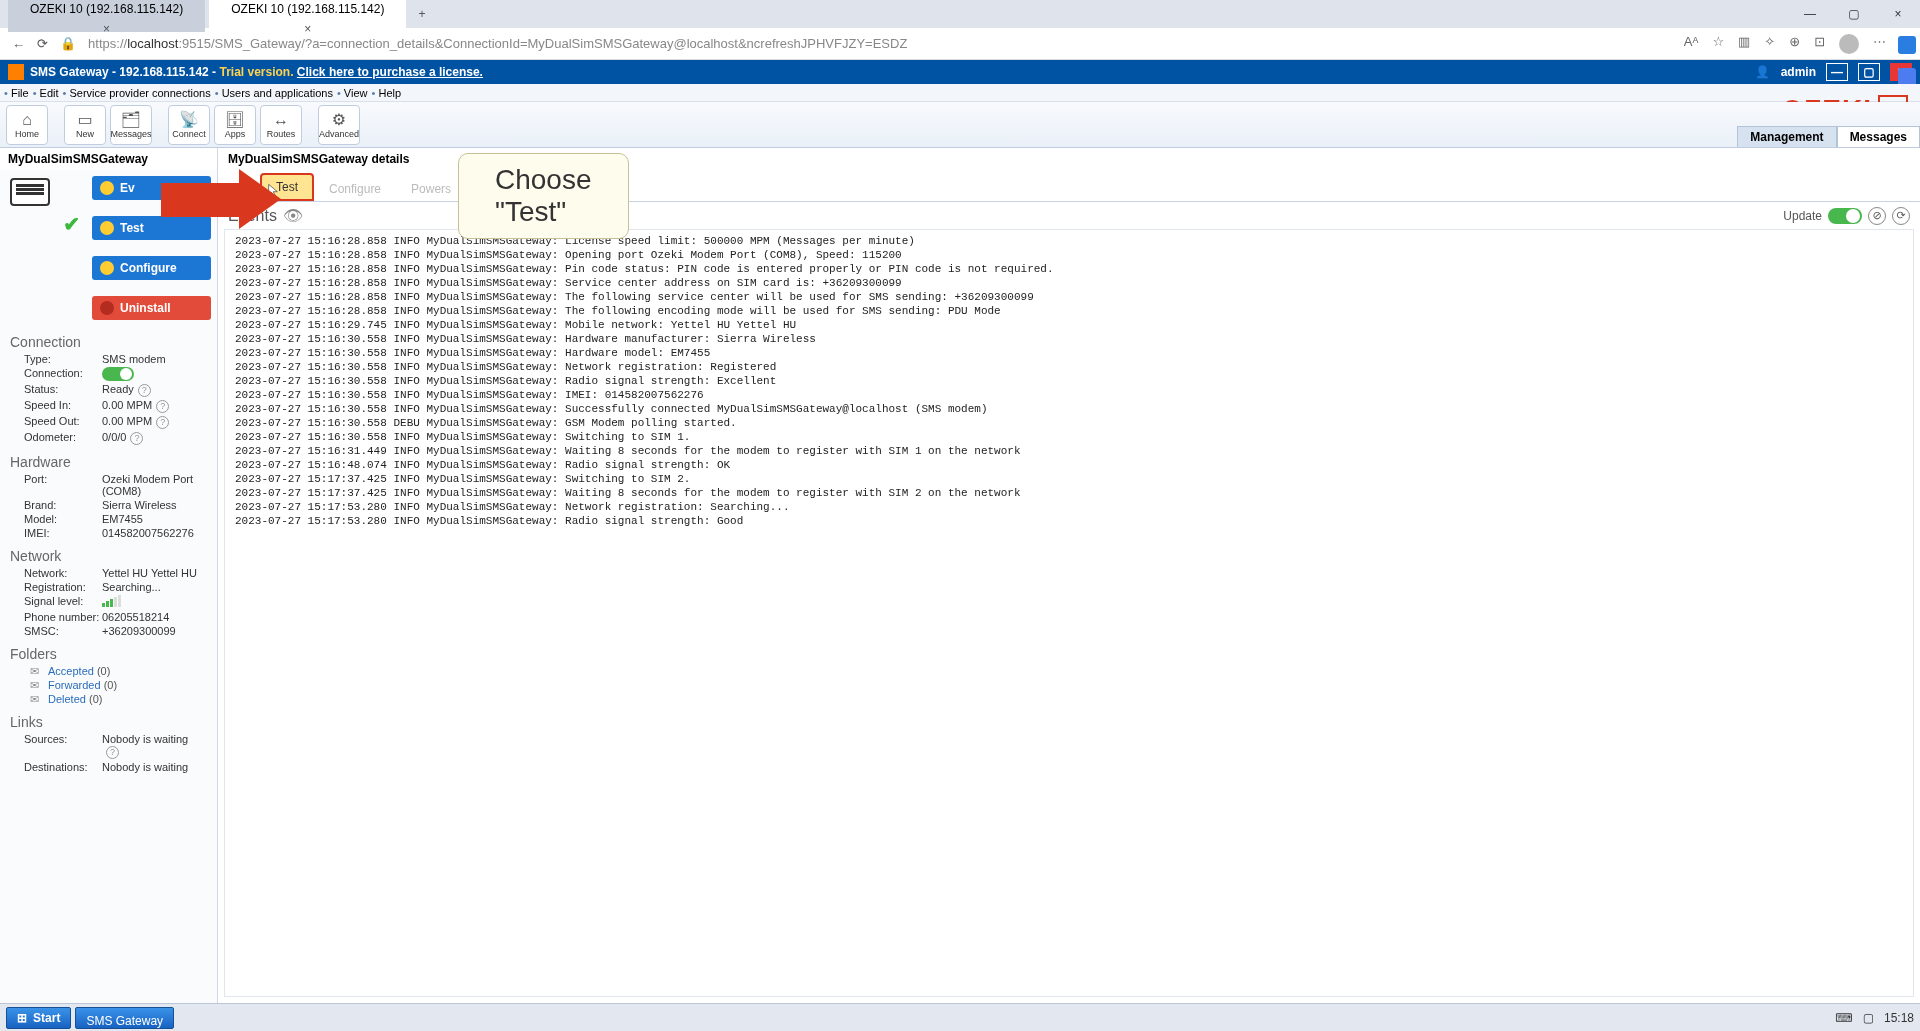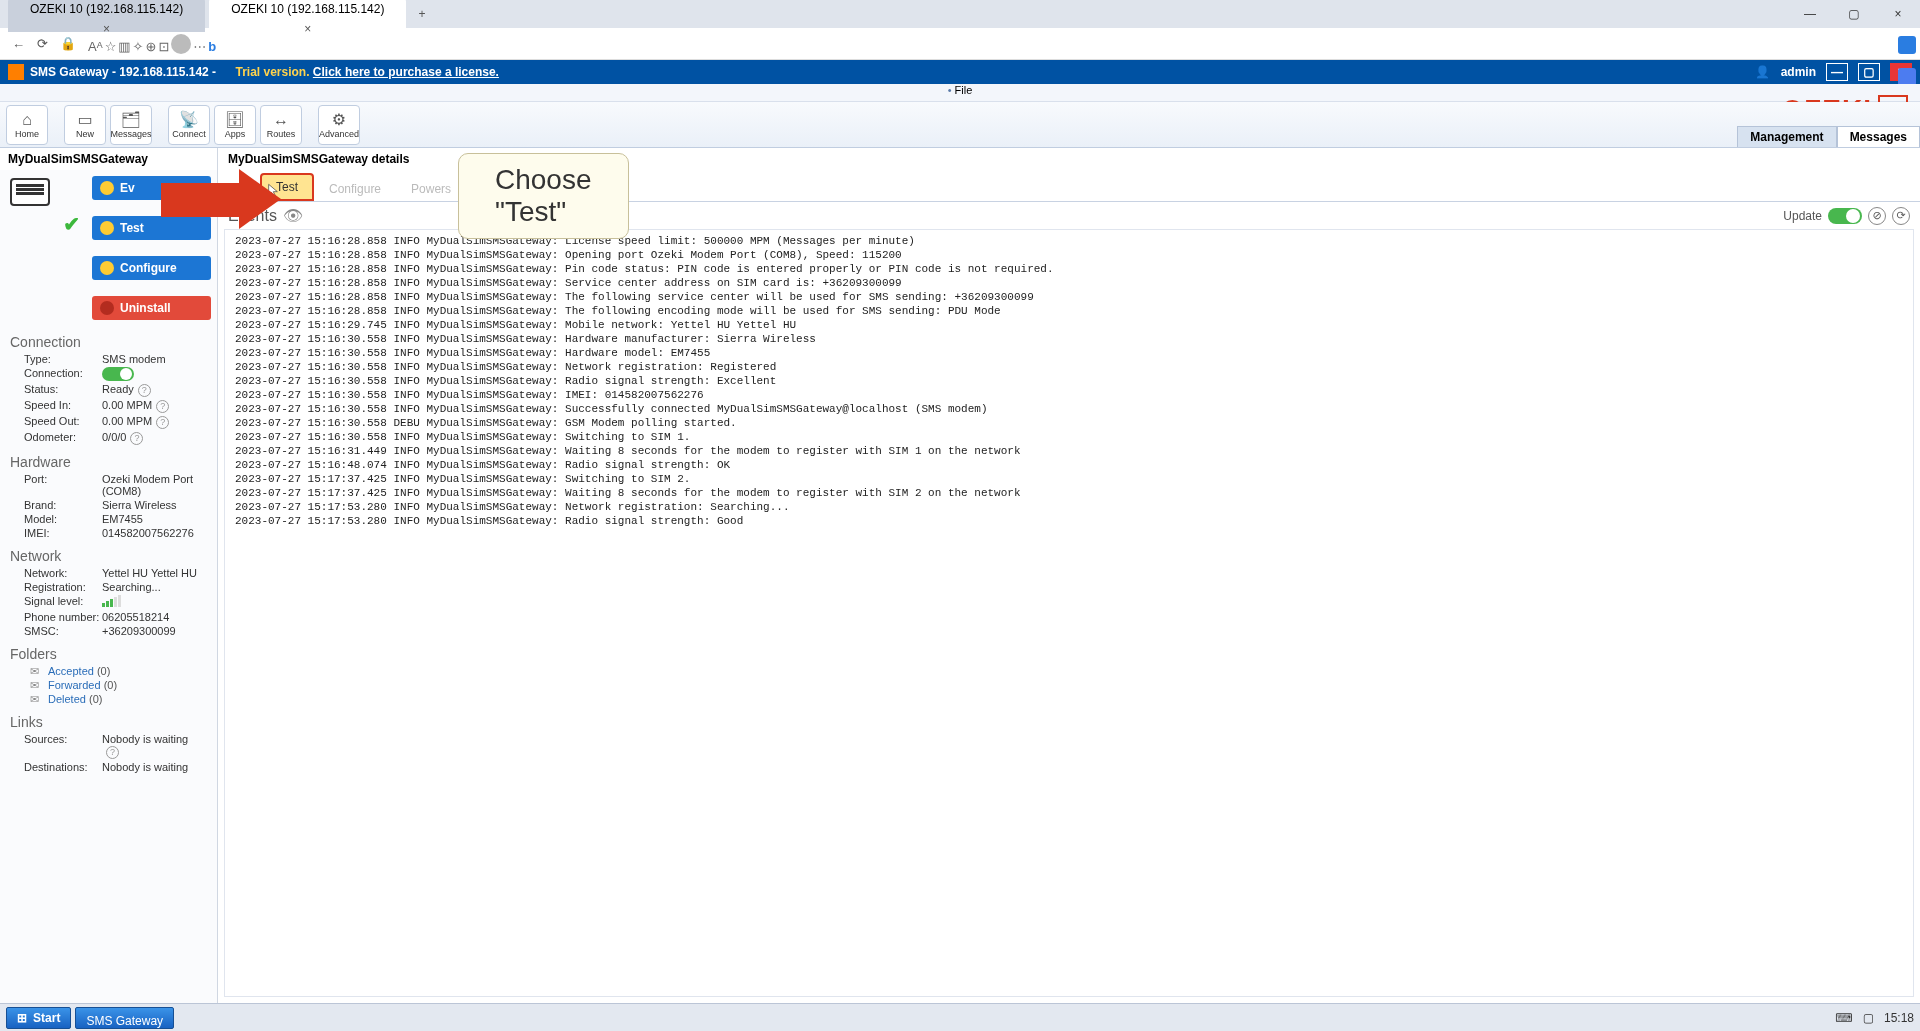--- a/index.html
+++ b/index.html
@@ -9,33 +9,33 @@
 .browser-tabs { height: 28px; background: #dfe4ec; display: flex; align-items: center; padding-left: 8px; font-size: 12px; }
 .tab { height: 36px; display: flex; align-items: center; padding: 0 22px; border-radius: 6px 6px 0 0; background: #c9d0dc; margin-right: 4px; gap: 6px; flex-direction: column; }
 .tab.active { background: #fff; }
 .tab .fav { width: 14px; height: 14px; background: #d9381e; border-radius: 2px; }
 .tab .close { color: #555; }
 .win-controls { margin-left: auto; display: flex; }
 .win-controls div { width: 44px; height: 28px; display: flex; align-items: center; justify-content: center; color: #333; }
 .addr-bar { height: 32px; background: #fff; border-bottom: 1px solid #ddd; display: flex; align-items: center; gap: 12px; padding: 0 12px; font-size: 13px; color: #555; }
 .addr-bar .url { flex: 1; color: #888; }
 .addr-bar .url b { color: #333; font-weight: normal; }
-.addr-icons { display: flex; gap: 2px; align-items: flex-end; color: #666; }
+.addr-icons { display: flex; gap: 14px; align-items: flex-start; color: #666; }
 
 
 .app-title { height: 24px; background: #0052a3; color: #fff; display: flex; align-items: center; padding: 0 8px; font-size: 12px; font-weight: bold; }
 .app-title .ico { width: 16px; height: 16px; background: #ff7f00; margin-right: 6px; }
 .app-title a { color: #fff; text-decoration: underline; }
-.trial { color: #ffd34d; margin-left: 16px; }
+.trial { color: #ffd34d; }
 .app-title .right { margin-left: auto; display: flex; align-items: center; gap: 10px; }
 .app-title .wbtn { width: 22px; height: 18px; border: 1px solid #fff; display: flex; align-items: center; justify-content: center; }
 .app-title .wbtn.close { background: #e83535; border-color: #e83535; }
 
 
-.menu-bar { height: 18px; background: #f3f6fb; display: flex; align-items: center; padding: 0 4px; font-size: 11px; gap: 4px; border-bottom: 1px solid #d9e0ec; position: relative; flex-direction: column; }
+.menu-bar { height: 18px; background: #f3f6fb; display: flex; align-items: center; padding: 0 4px; font-size: 11px; gap: 4px; border-bottom: 1px solid #d9e0ec; position: relative; }
 .menu-bar span::before { content: "• "; color: #5a7aa8; }
 .ozeki-logo { position: absolute; right: 12px; top: 4px; height: 44px; display: flex; align-items: center; gap: 6px; pointer-events: none; }
 .ozeki-logo-text { font-size: 28px; font-weight: 900; color: #d9381e; letter-spacing: 1px; }
 .ozeki-logo-sub { font-size: 9px; color: #999; position: absolute; right: 40px; top: 30px; }
 .ozeki-logo-box { width: 30px; height: 30px; border: 2px solid #d9381e; }
 
 
 .toolbar { height: 46px; background: linear-gradient(#f8fafd, #eaf0f8); border-bottom: 1px solid #c0cde0; display: flex; align-items: center; padding: 0 6px; gap: 4px; position: relative; }
 .tbtn { width: 42px; height: 40px; border: 1px solid #c0cde0; border-radius: 4px; background: #fff; display: flex; flex-direction: column; align-items: center; justify-content: center; font-size: 9px; color: #333; }
 .tbtn .glyph { font-size: 16px; color: #555; }
@@ -139,20 +139,23 @@
     <div>—</div>
     <div>▢</div>
     <div>×</div>
   </div>
 </div>
 
 <div class="addr-bar">
   <span>←</span>
   <span>⟳</span>
   <span>🔒</span>
+  <div class="url">
+    <span>https://</span><b>localhost</b><span>:9515/SMS_Gateway/?a=connection_details&amp;ConnectionId=MyDualSimSMSGateway@localhost&amp;ncrefreshJPHVFJZY=ESDZ</span>
+  </div>
   <div class="addr-icons">
     <span>Aᴬ</span>
     <span>☆</span>
     <span>▥</span>
     <span>✧</span>
     <span>⊕</span>
     <span>⊡</span>
     <span style="width:20px;height:20px;border-radius:50%;background:#bbb;display:inline-block"></span>
     <span>⋯</span>
     <span style="color:#2a7de1;font-weight:bold">b</span>

